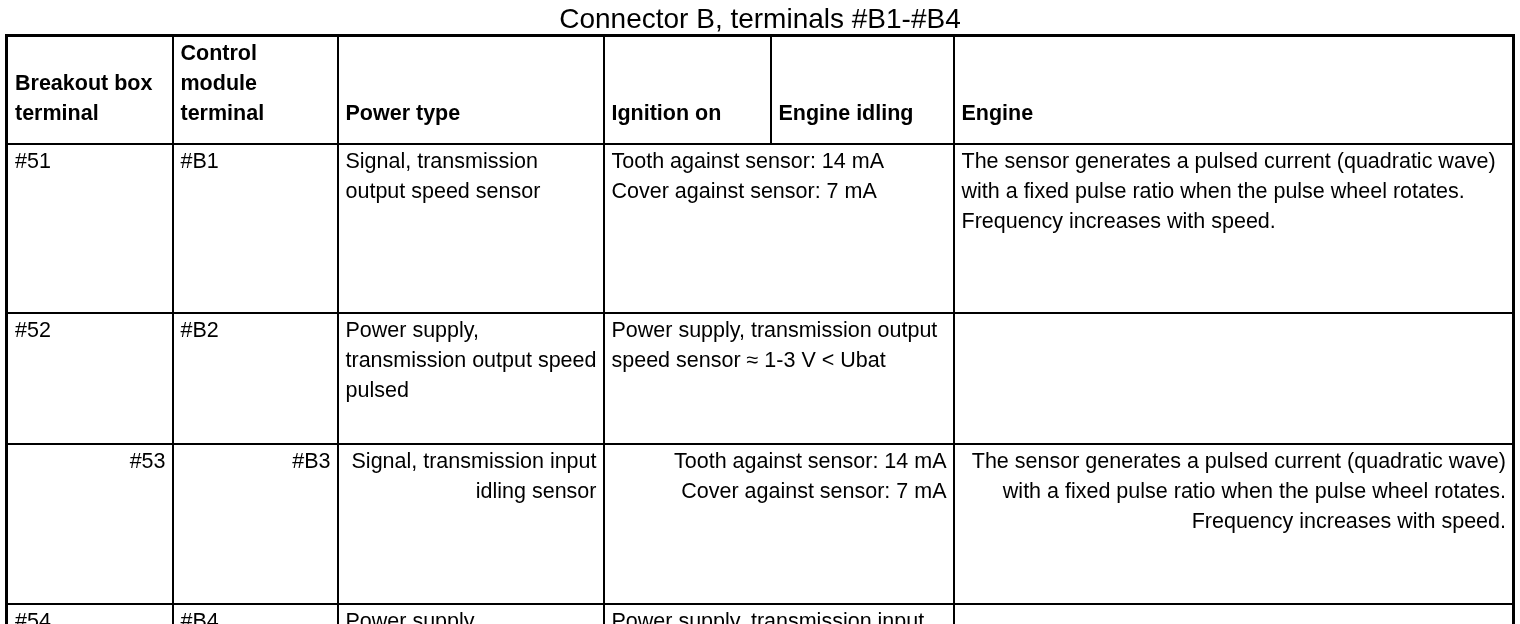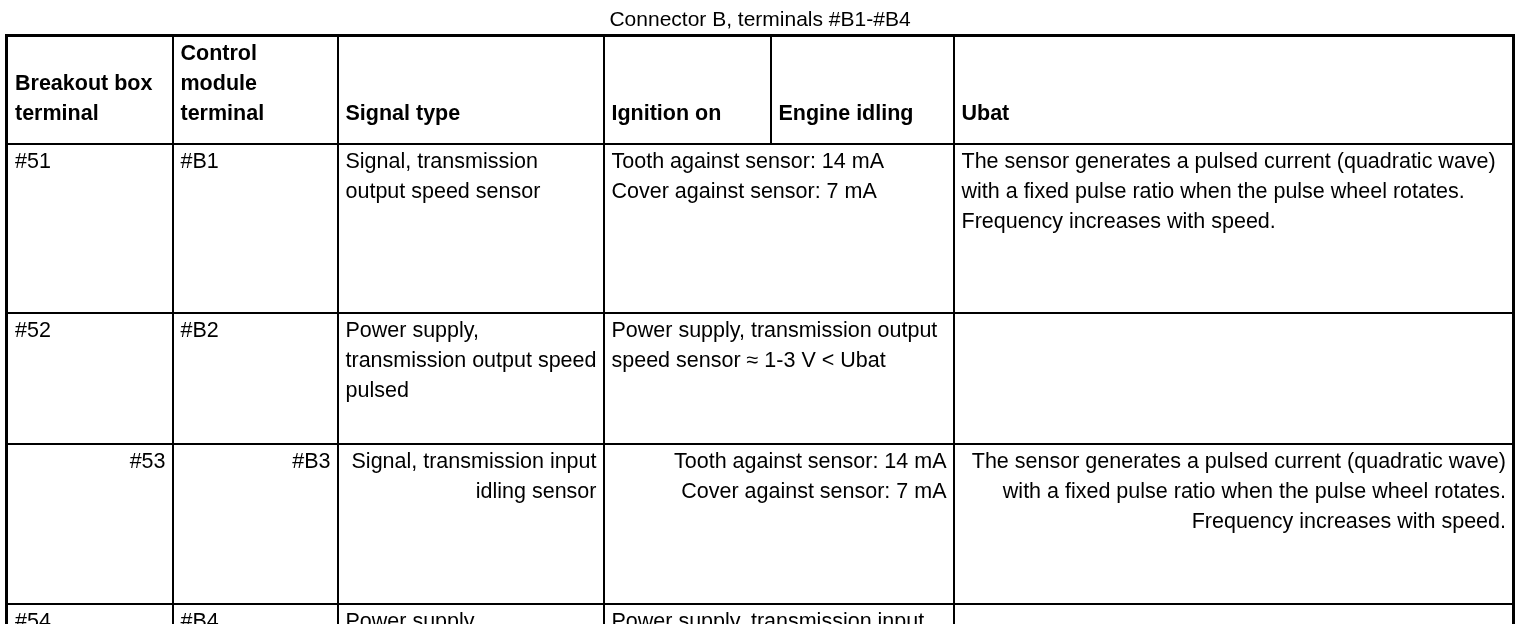--- a/index.html
+++ b/index.html
@@ -12,21 +12,21 @@
   .page {
     position: relative;
     width: 1520px;
     height: 624px;
     background: #ffffff;
     overflow: hidden;
   }
   .doc-title {
     width: 1520px;
     text-align: center;
-    font-size: 21px;
+    font-size: 28px;
     line-height: 26px;
     padding-top: 6px;
     height: 34px;
     box-sizing: border-box;
     font-weight: 400;
   }
   table.term-table {
     border-collapse: collapse;
     table-layout: fixed;
     margin-left: 5px;
@@ -71,24 +71,24 @@
       <col style="width:266px">
       <col style="width:167px">
       <col style="width:183px">
       <col style="width:560px">
     </colgroup>
 
     <tbody>
         <tr class="hdr">
       <th>Breakout box terminal</th>
       <th>Control module terminal</th>
-      <th>Signal type</th>
+      <th>Power type</th>
       <th>Ignition on</th>
       <th>Engine idling</th>
-      <th>Ubat</th>
+      <th>Engine</th>
     </tr>
 
     <tr class="row-0">
       <td>#51</td>
       <td>#B1</td>
       <td>Signal, transmission output speed sensor</td>
       <td colspan="2">Tooth against sensor: 14 mA
 Cover against sensor: 7 mA</td>
       <td>The sensor generates a pulsed current (quadratic wave) with a fixed pulse ratio when the pulse wheel rotates. Frequency increases with speed.</td>
     </tr>

